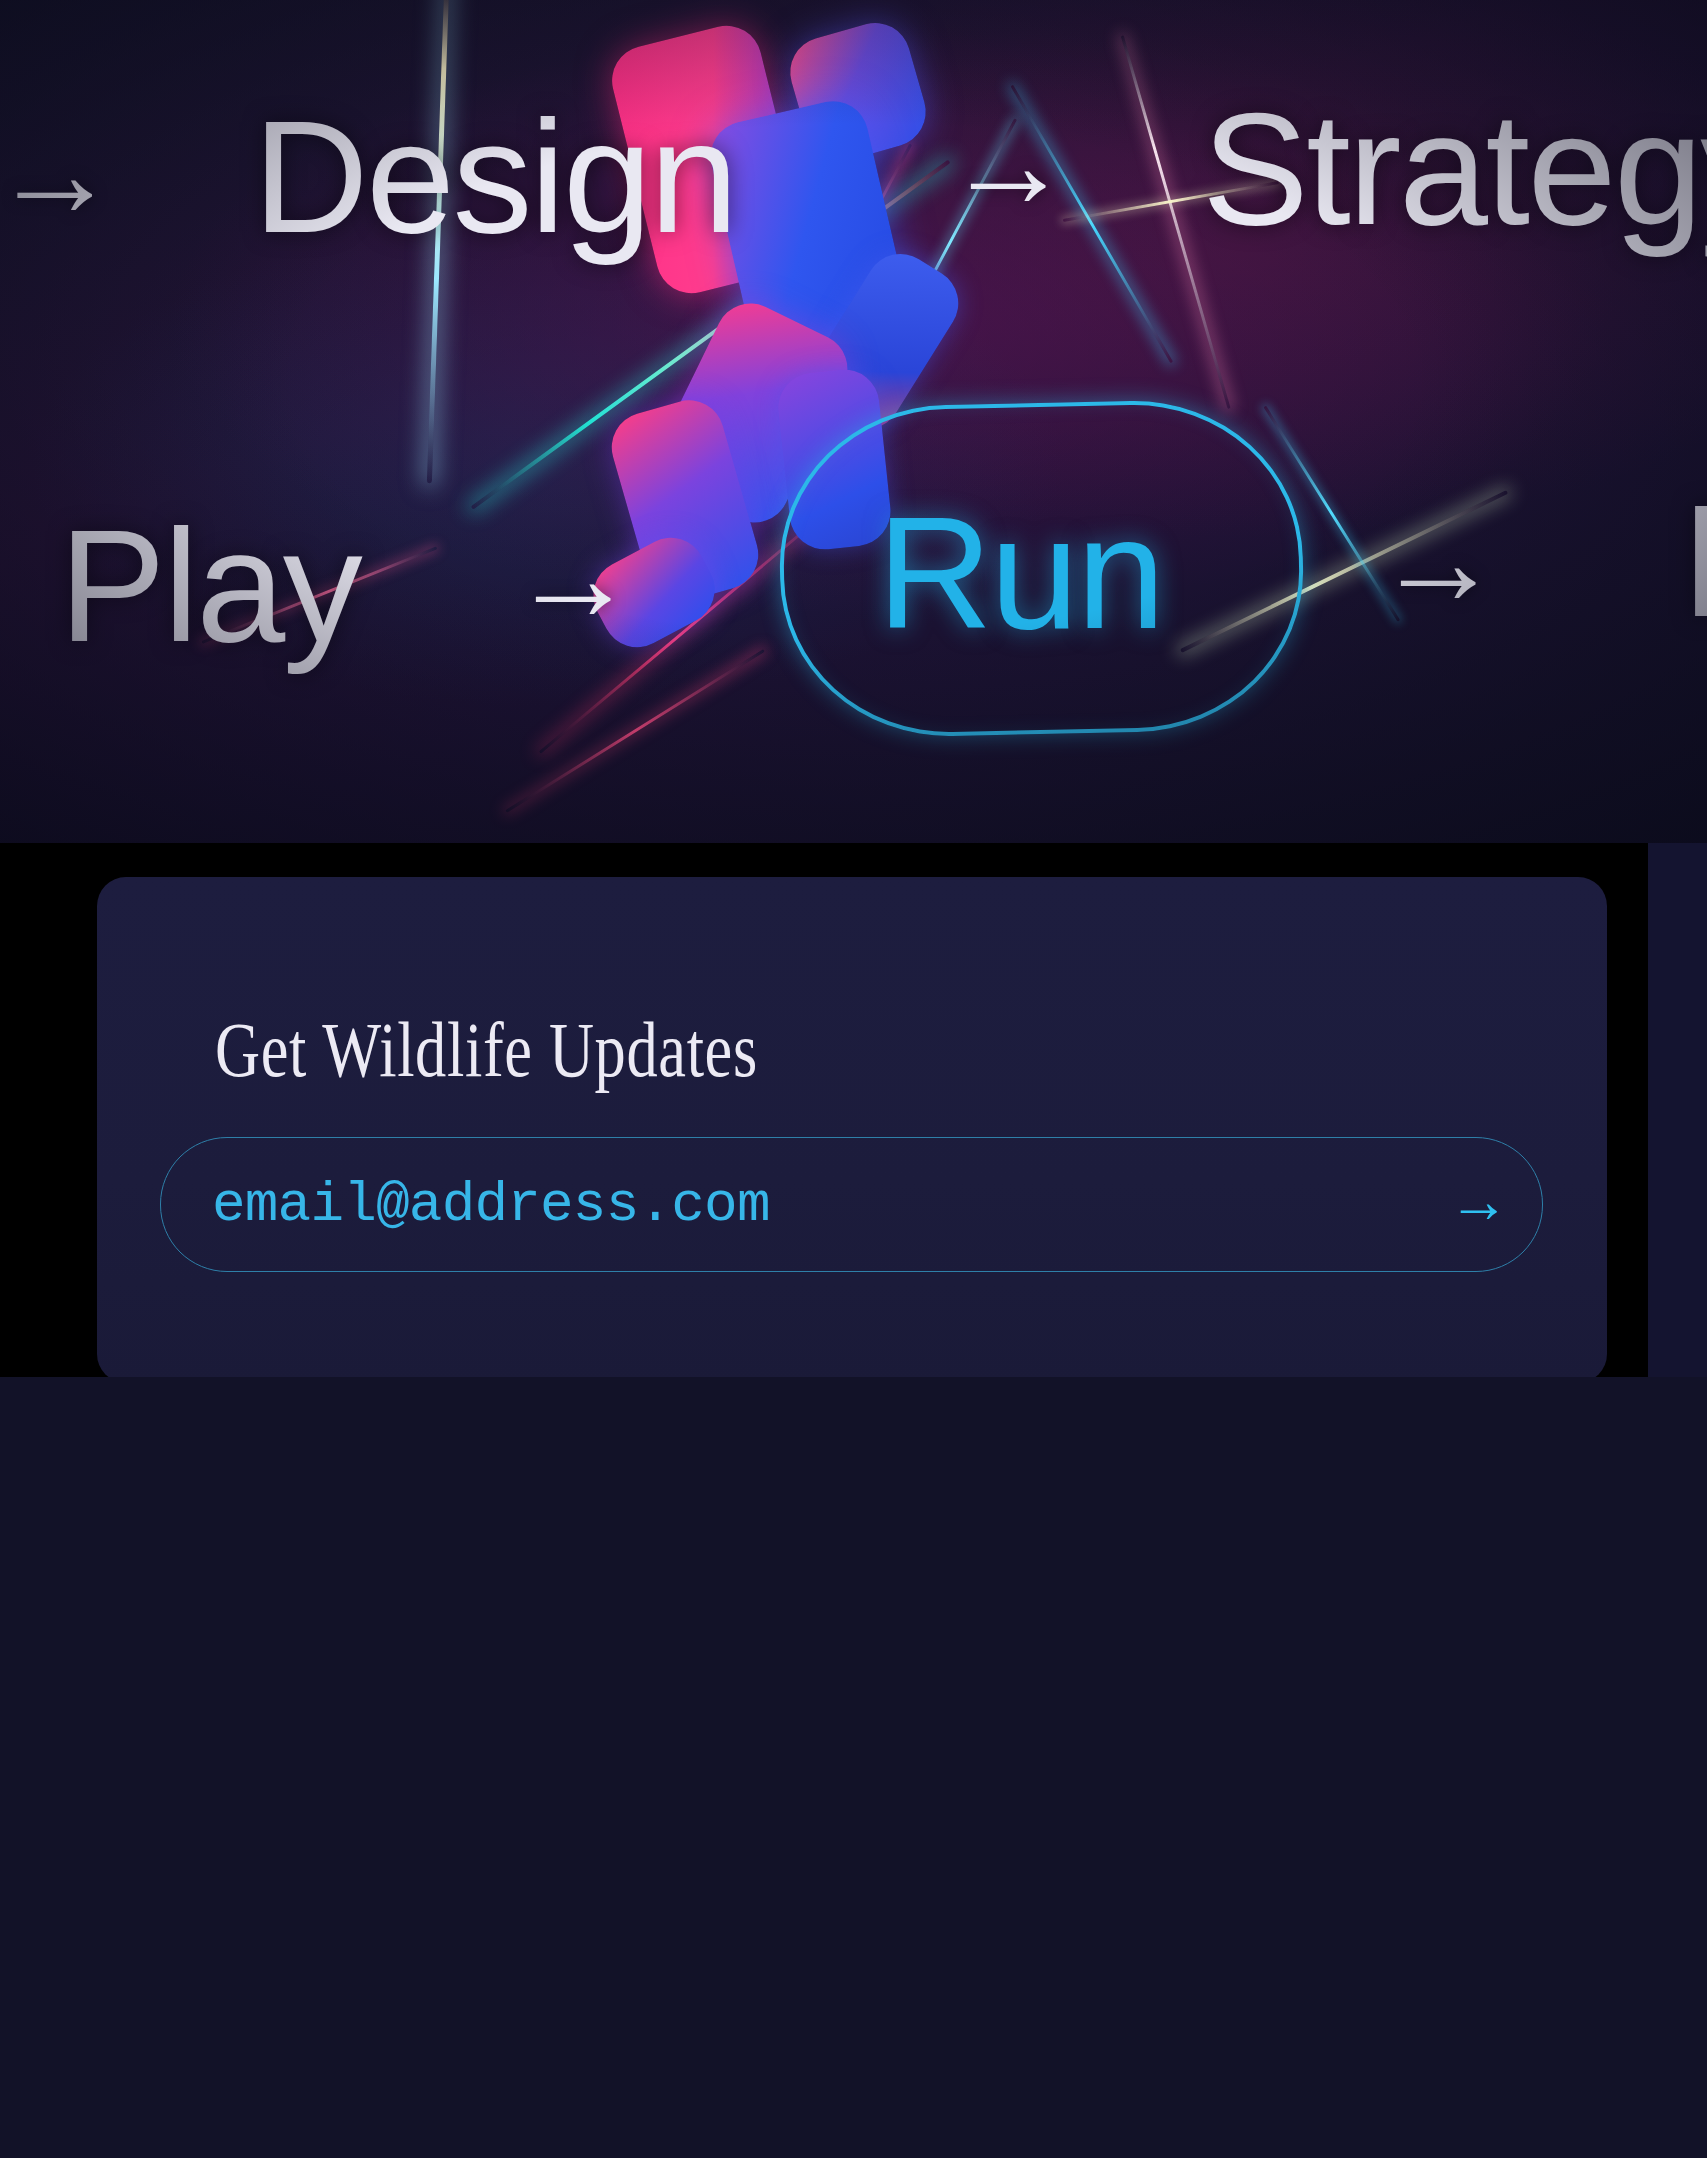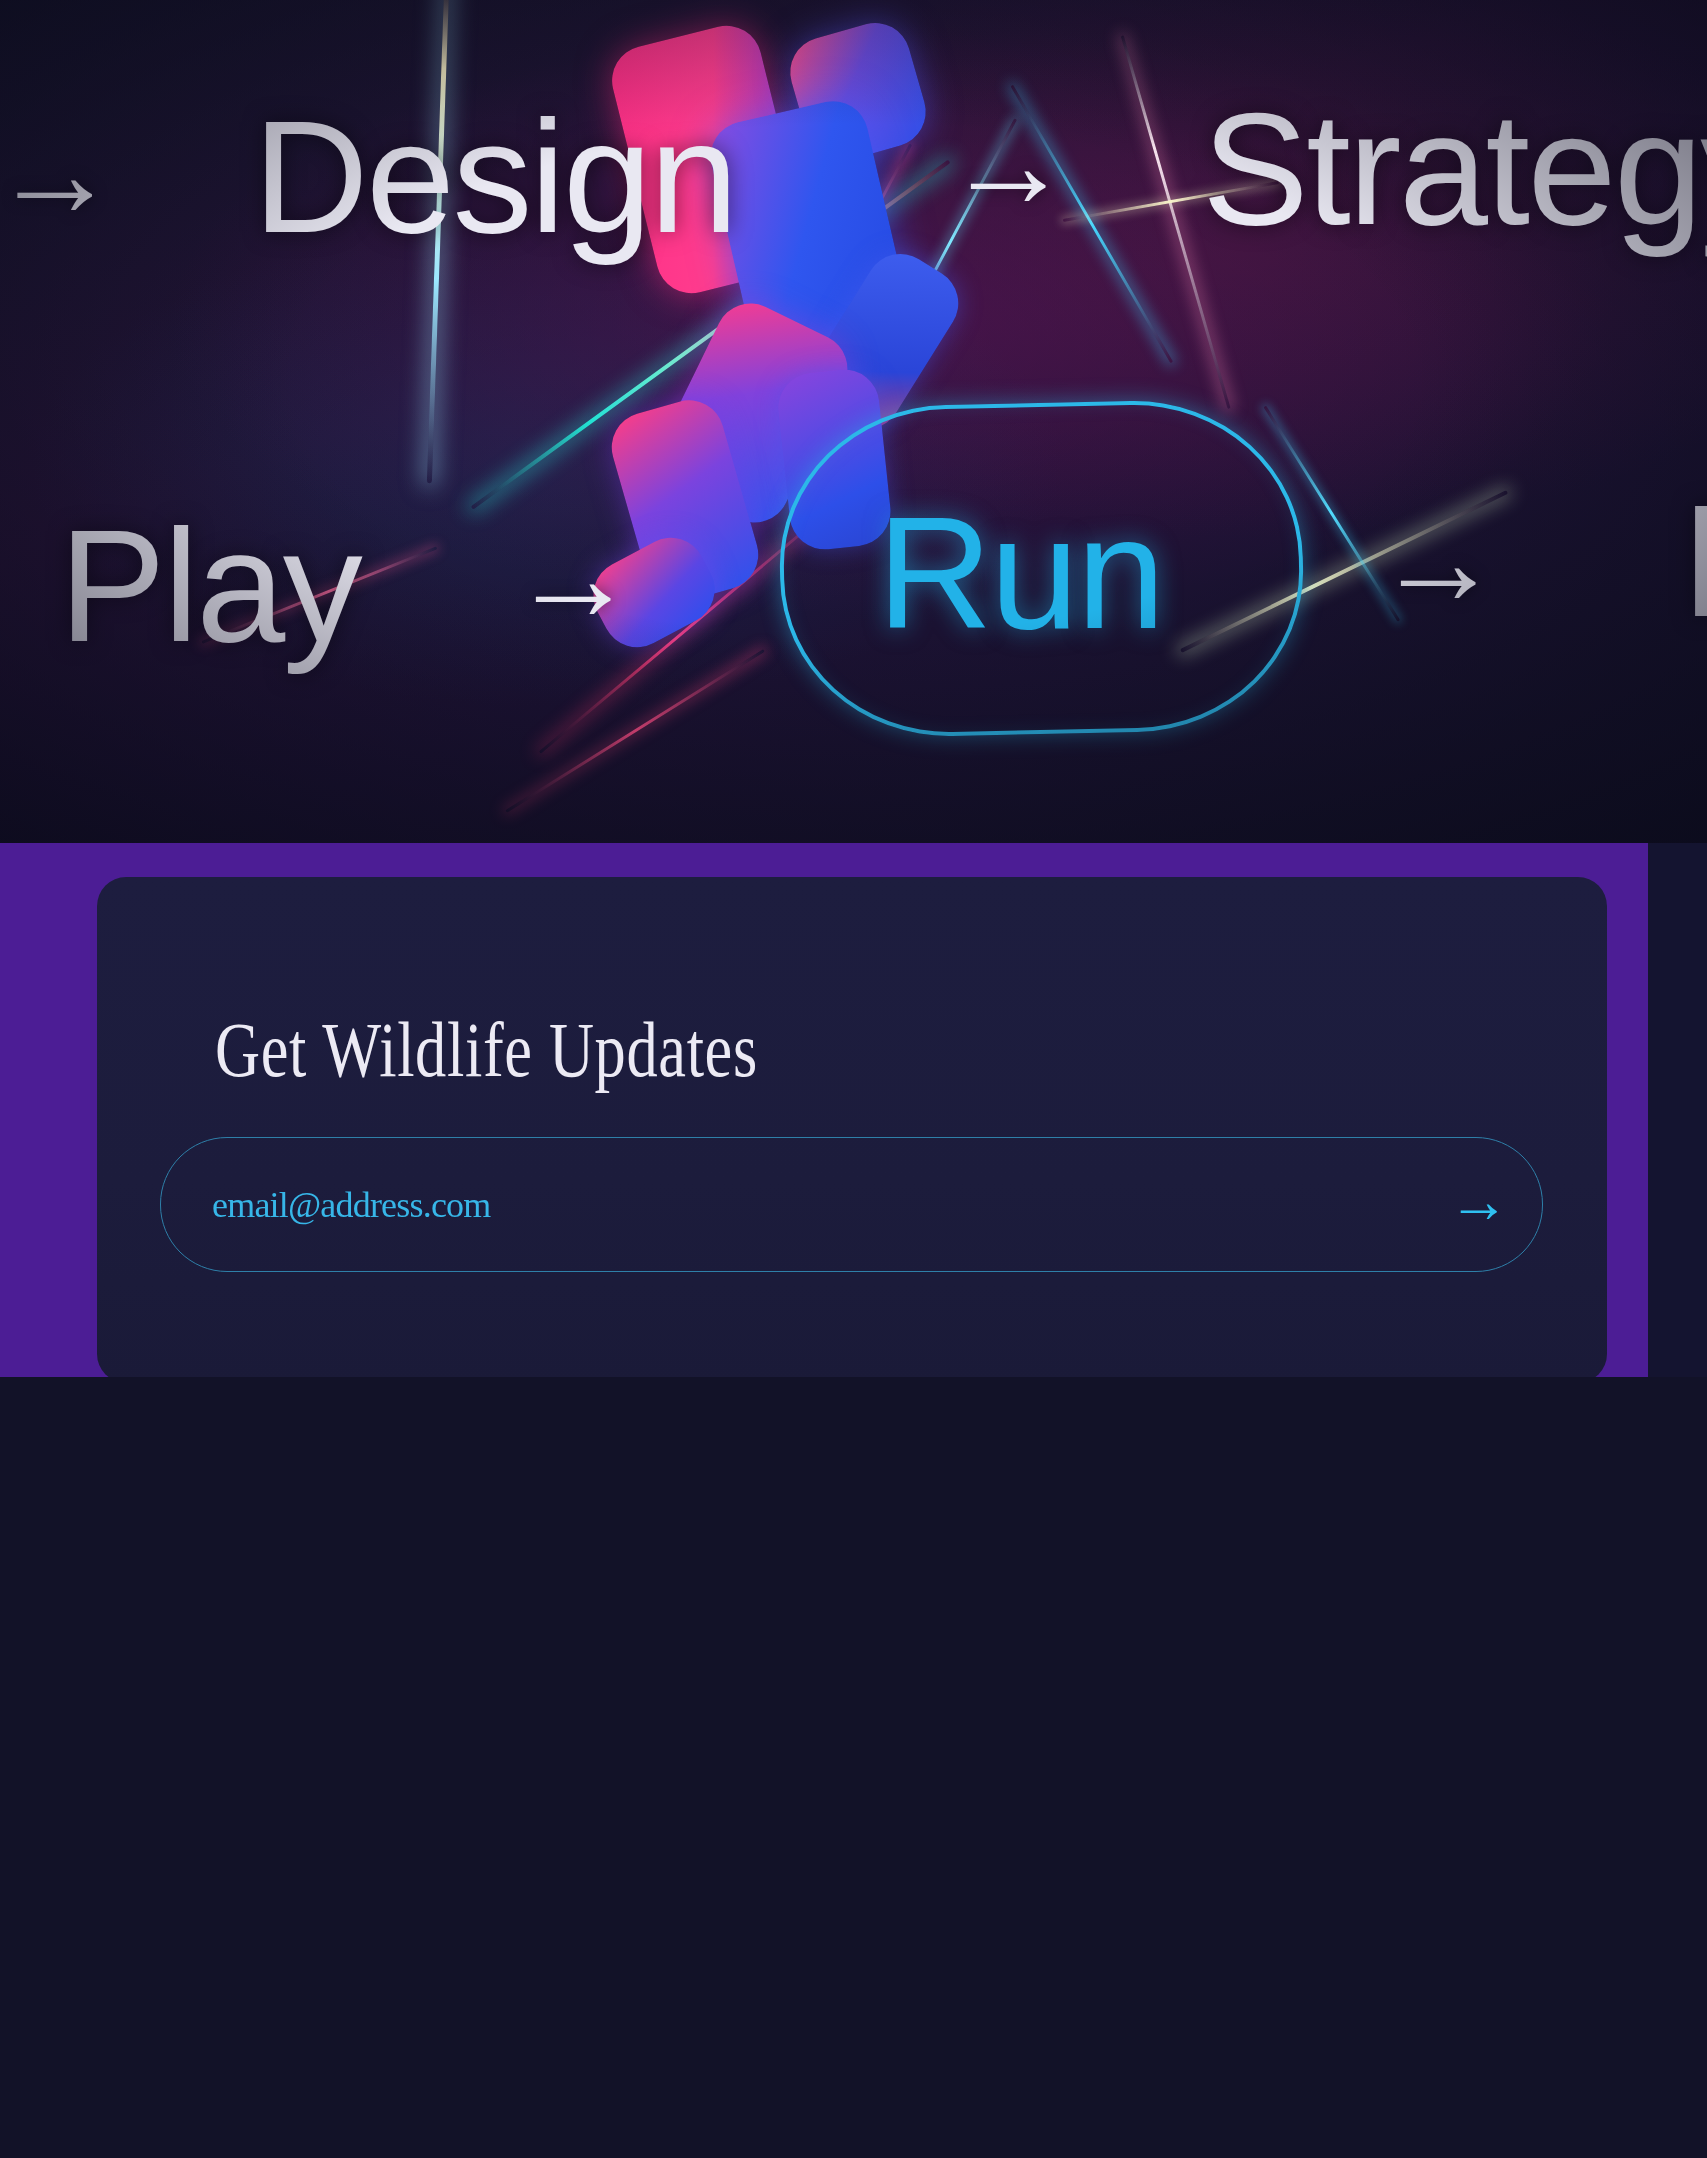--- a/index.html
+++ b/index.html
@@ -2,21 +2,21 @@
 <html style="font-size:13.5px"><head>
 <meta charset="utf-8">
 <style>
   * { margin:0; padding:0; box-sizing:border-box; }
   html,body {
     width:1708px; height:2159px;
     background:#141430;
     font-family:"Liberation Sans", sans-serif;
     overflow:hidden;
   }
-  .page { position:relative; width:1648px; height:2159px; background:#4c1d95; }
+  .page { position:relative; width:1648px; height:2159px; background:#000000; }
 
   
   .hero {
     position:absolute; left:0; top:0; width:1708px; height:843px;
     overflow:hidden;
     background:
       radial-gradient(ellipse 60% 50% at 52% 38%, rgba(90,20,90,0.55) 0%, rgba(30,12,48,0) 70%),
       radial-gradient(ellipse 42% 40% at 32% 55%, rgba(20,60,110,0.35) 0%, rgba(15,15,45,0) 72%),
       radial-gradient(ellipse 50% 45% at 72% 30%, rgba(120,25,70,0.30) 0%, rgba(15,15,45,0) 75%),
       linear-gradient(160deg,#17152e 0%,#231335 38%,#1c1233 62%,#141229 100%);
@@ -136,22 +136,22 @@
     font-size:78px; color:#eceaf4; font-weight:400;
     letter-spacing:0.8px; transform:scaleX(.80); transform-origin:left center;
   }
   .email-row{
     position:absolute; left:160px; top:1137px; width:1383px; height:135px;
     border:1.7px solid #2e7fa8; border-radius:67px;
     display:flex; align-items:center;
   }
   .email-input{
     flex:1; background:transparent; border:none; outline:none;
-    padding-left:51px; font-family:Liberation Serif, serif;
-    font-size:36px; color:#37b6e8; letter-spacing:-0.8px;
+    padding-left:51px; font-family:Liberation Mono, monospace;
+    font-size:56px; color:#37b6e8; letter-spacing:-0.8px;
   }
   .email-input::placeholder{ color:#37b6e8; opacity:1; }
   .submit-arrow{
     width:126px; display:flex; align-items:center; justify-content:center;
     background:transparent; border:none; cursor:pointer;
     color:#2fc0f0; font-size:61px; line-height:1; padding-bottom:6.7px;
   }
 
   
   .footer{

